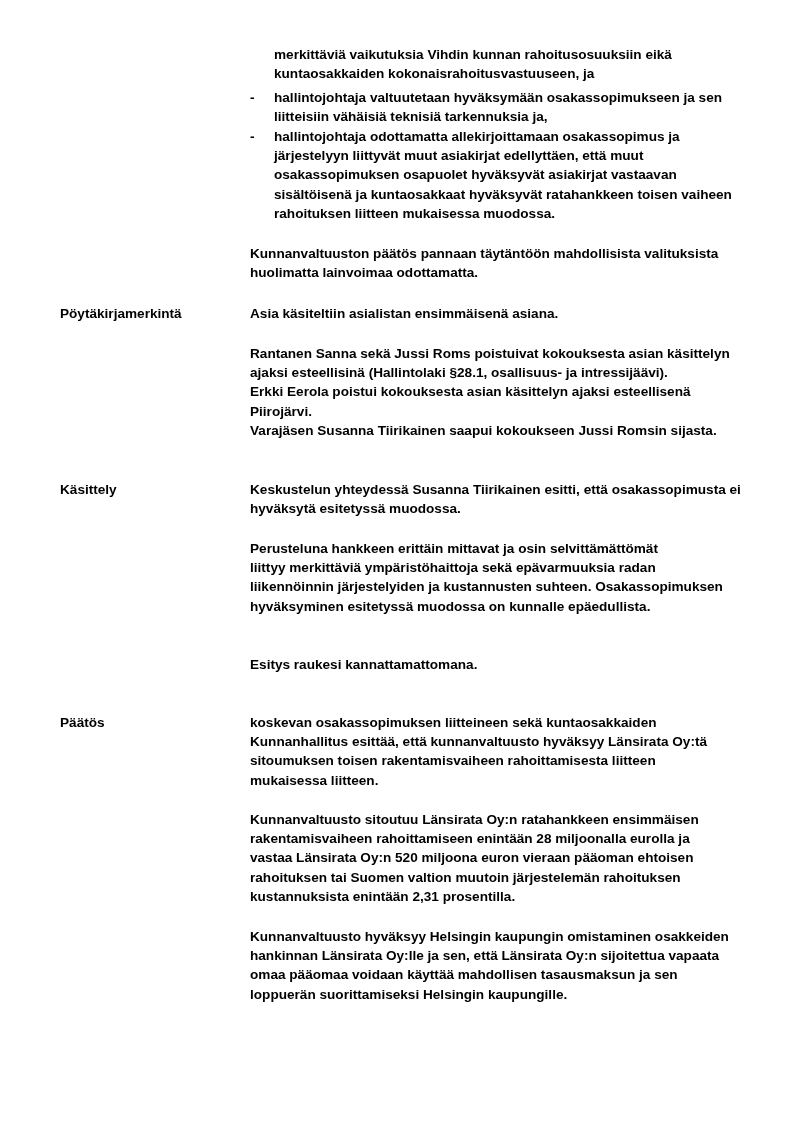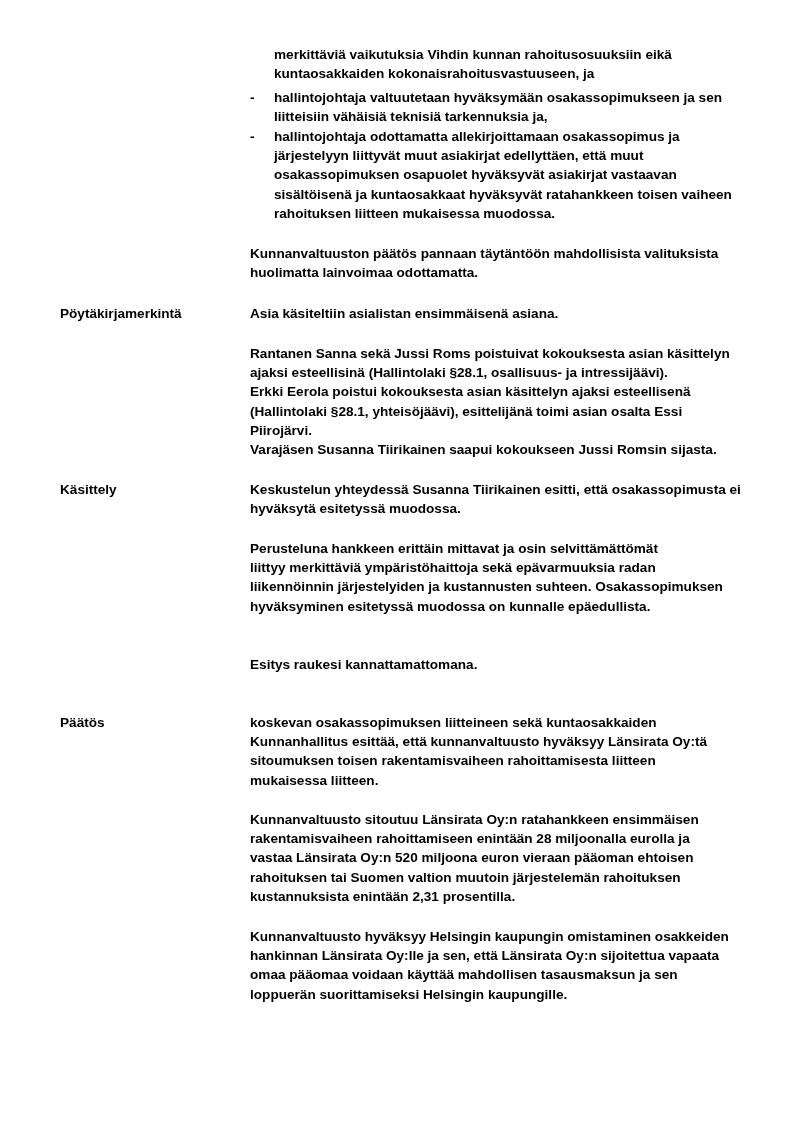--- a/index.html
+++ b/index.html
@@ -110,21 +110,20 @@
     <div class="label">Pöytäkirjamerkintä</div>
     <div class="body">
       <span class="line">Asia käsiteltiin asialistan ensimmäisenä asiana.</span>
     </div>
   </div>
   <div class="row" style="top:344px;">
     <div class="body">
       <span class="line">Rantanen Sanna sekä Jussi Roms poistuivat kokouksesta asian käsittelyn</span>
       <span class="line">ajaksi esteellisinä (Hallintolaki §28.1, osallisuus- ja intressijäävi).</span>
       <span class="line">Erkki Eerola poistui kokouksesta asian käsittelyn ajaksi esteellisenä</span>
-      <span class="line">(Hallintolaki §28.1, yhteisöjäävi), esittelijänä toimi asian osalta Essi</span>
       <span class="line">Piirojärvi.</span>
       <span class="line">Varajäsen Susanna Tiirikainen saapui kokoukseen Jussi Romsin sijasta.</span>
     </div>
   </div>
 
   <div class="row" style="top:480px;">
     <div class="label">Käsittely</div>
     <div class="body">
       <span class="line">Keskustelun yhteydessä Susanna Tiirikainen esitti, että osakassopimusta ei</span>
       <span class="line">hyväksytä esitetyssä muodossa.</span>

